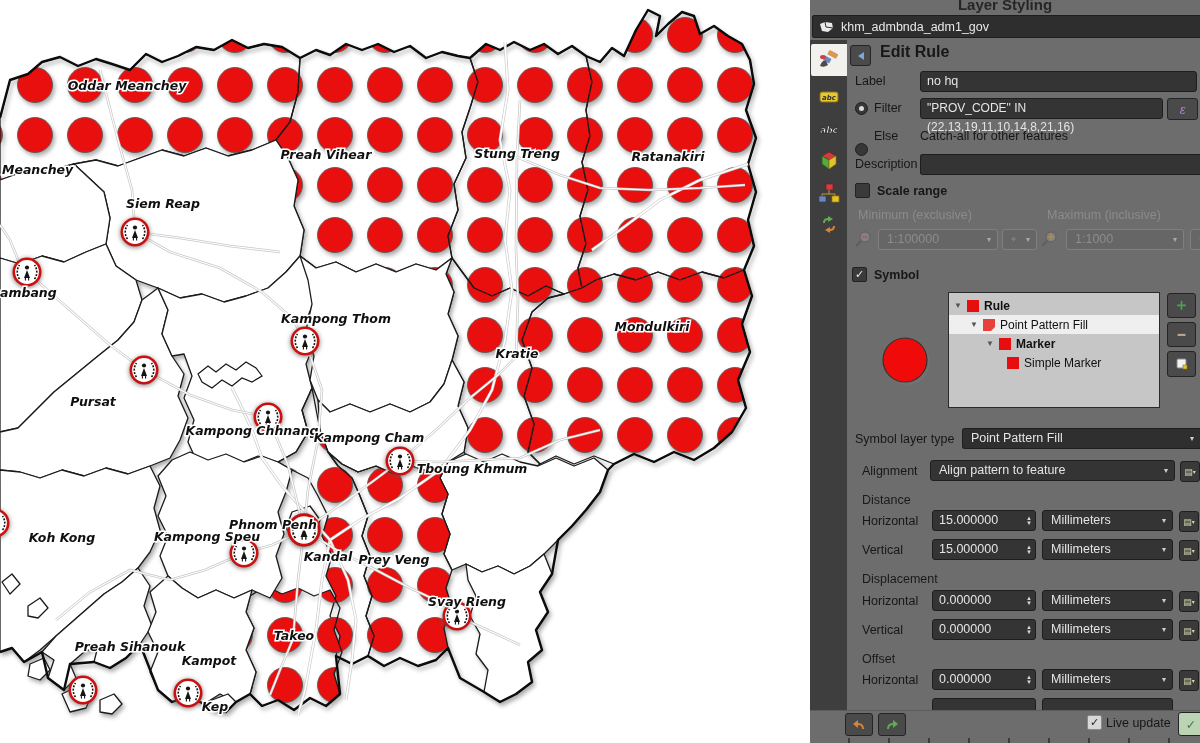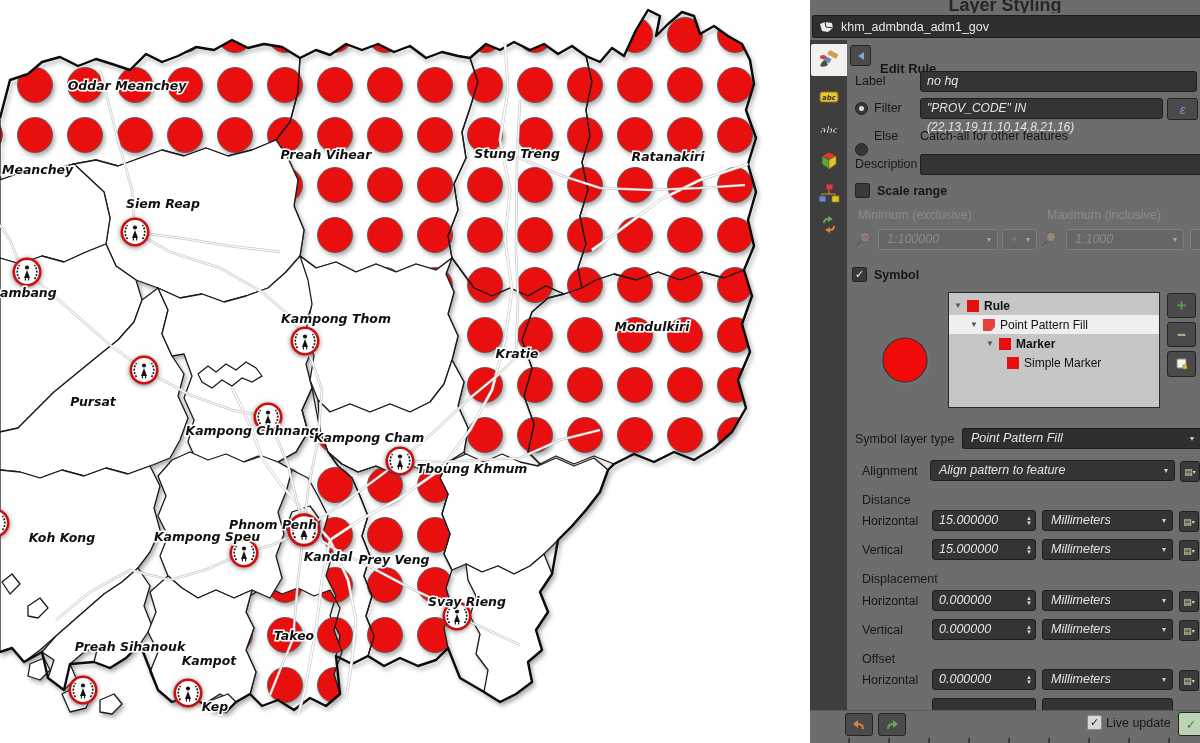--- a/index.html
+++ b/index.html
@@ -8,30 +8,30 @@
 
   
   #map{position:absolute;left:0;top:0;width:810px;height:554px;background:#ffffff;}
   #map svg{display:block}
 
   
   #panel{position:absolute;left:810px;top:0;width:390px;height:743px;background:#6d6d6d;
     font-size:12.5px;color:#161616;}
   .abs{position:absolute;}
   .ptitle{left:0;top:0;width:390px;height:13px;text-align:center;font-weight:bold;
-    font-size:18px;color:#262626;line-height:10px;overflow:hidden;}
+    font-size:15px;color:#262626;line-height:10px;overflow:hidden;}
   .layercombo{left:2px;top:15px;width:384px;height:21px;background:#2e2e2e;border:1px solid #1d1d1d;
     border-radius:2px;color:#e8e8e8;display:flex;align-items:center;gap:7px;padding-left:6px;font-size:12.5px;}
   .tabstrip{left:0;top:40px;width:37px;height:734px;background:#3e3e3e;font-style:italic;}
   .tab{position:absolute;left:0;width:37px;height:30px;display:flex;align-items:center;justify-content:center;}
   .tab.active{background:#f2f1ee;width:36px;border-radius:2px 0 0 2px;left:1px;height:32px;}
   .lbl{color:#171717;}
   .bold{font-weight:bold;}
   .field,.combo,.spin{background:#343434;border:1px solid #1e1e1e;border-radius:3px;color:#e4e4e4;
-    height:21px;line-height:19px;padding:0 6px;box-sizing:border-box;font-size:12.5px;font-style:italic;}
+    height:21px;line-height:19px;padding:0 6px;box-sizing:border-box;font-size:12.5px;}
   .combo{display:flex;align-items:center;justify-content:space-between;padding-left:8px;}
   .combo .car{font-size:8px;color:#cfcfcf;margin-left:4px;}
   .spin{display:flex;align-items:center;justify-content:space-between;padding-right:3px;}
   .spin .arr{display:flex;flex-direction:column;font-size:6px;line-height:5px;color:#d8d8d8;text-align:center;}
   .btn{background:#4a4a4a;border:1px solid #242424;border-radius:3px;display:flex;align-items:center;
     justify-content:center;box-sizing:border-box;}
   .radio{width:13px;height:13px;border-radius:50%;background:#373737;border:1px solid #1f1f1f;
     box-sizing:border-box;position:relative;}
   .radio.sel::after{content:"";position:absolute;left:3px;top:3px;width:5px;height:5px;border-radius:50%;background:#d9d9d9;}
   .cb{width:15px;height:15px;border-radius:2px;background:#3a3a3a;border:1px solid #222;box-sizing:border-box;
@@ -299,21 +299,21 @@
         <path d="M16,11 Q16,16 11,16 L11,18 L6,15 L11,12 L11,14 Q14,14 14,11 Z" fill="#d8823a"></path>
       </svg>
     </div>
   </div>
 
   <div class="abs btn" style="left:40px;top:45px;width:21px;height:21px">
     <svg width="10" height="10" viewBox="0 0 10 10">
       <polygon points="8,1 2,5 8,9" fill="#7da7d9"></polygon>
         </svg>
   </div>
-  <div class="abs lbl bold" style="left:70px;top:61px;font-size:13px">Edit Rule</div>
+  <div class="abs lbl bold" style="left:70px;top:43px;font-size:16px">Edit Rule</div>
 
   <div class="abs lbl" style="left:45px;top:74px">Label</div>
   <div class="abs field" style="left:110px;top:71px;width:277px">no hq</div>
 
   <div class="abs radio sel" style="left:45px;top:102px"></div>
   <div class="abs lbl" style="left:64px;top:101px">Filter</div>
   <div class="abs field" style="left:110px;top:98px;width:243px;font-size:12px">"PROV_CODE" IN (22,13,19,11,10,14,8,21,16)</div>
   <div class="abs btn" style="left:357px;top:98px;width:31px;height:22px;color:#b57fd0;font-size:13px;font-style:italic">ε</div>
 
   <div class="abs radio" style="left:45px;top:130px"></div>

